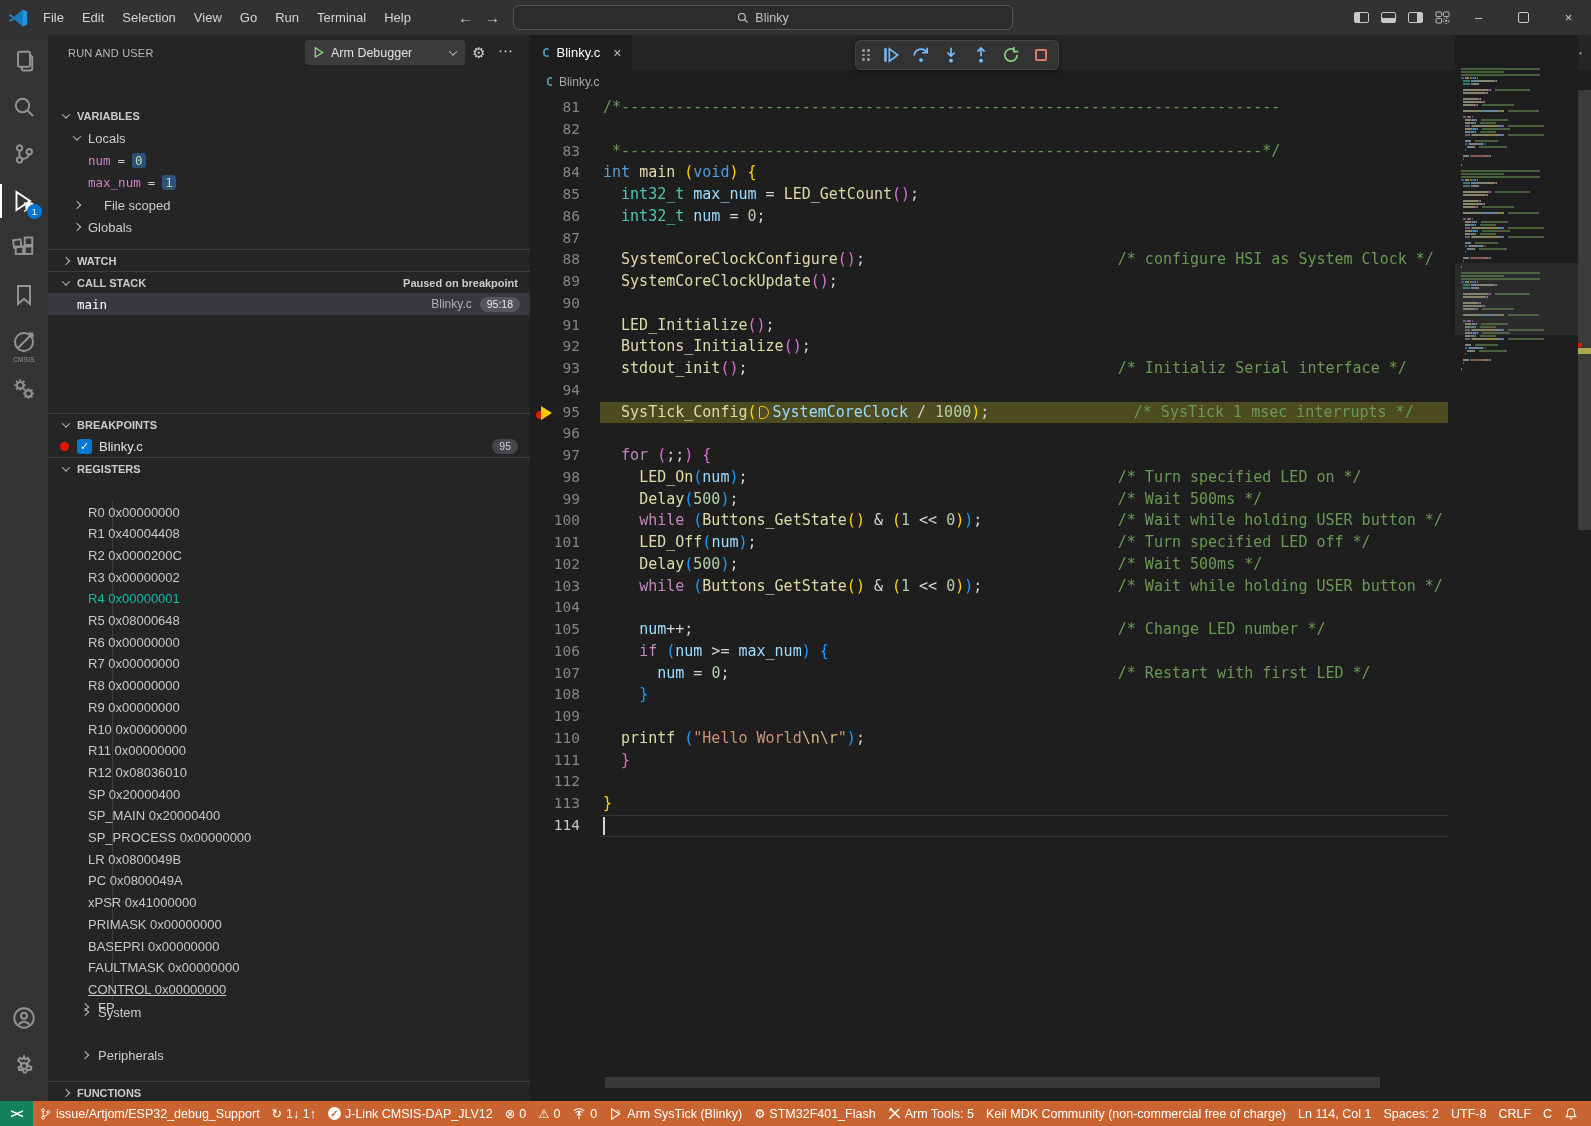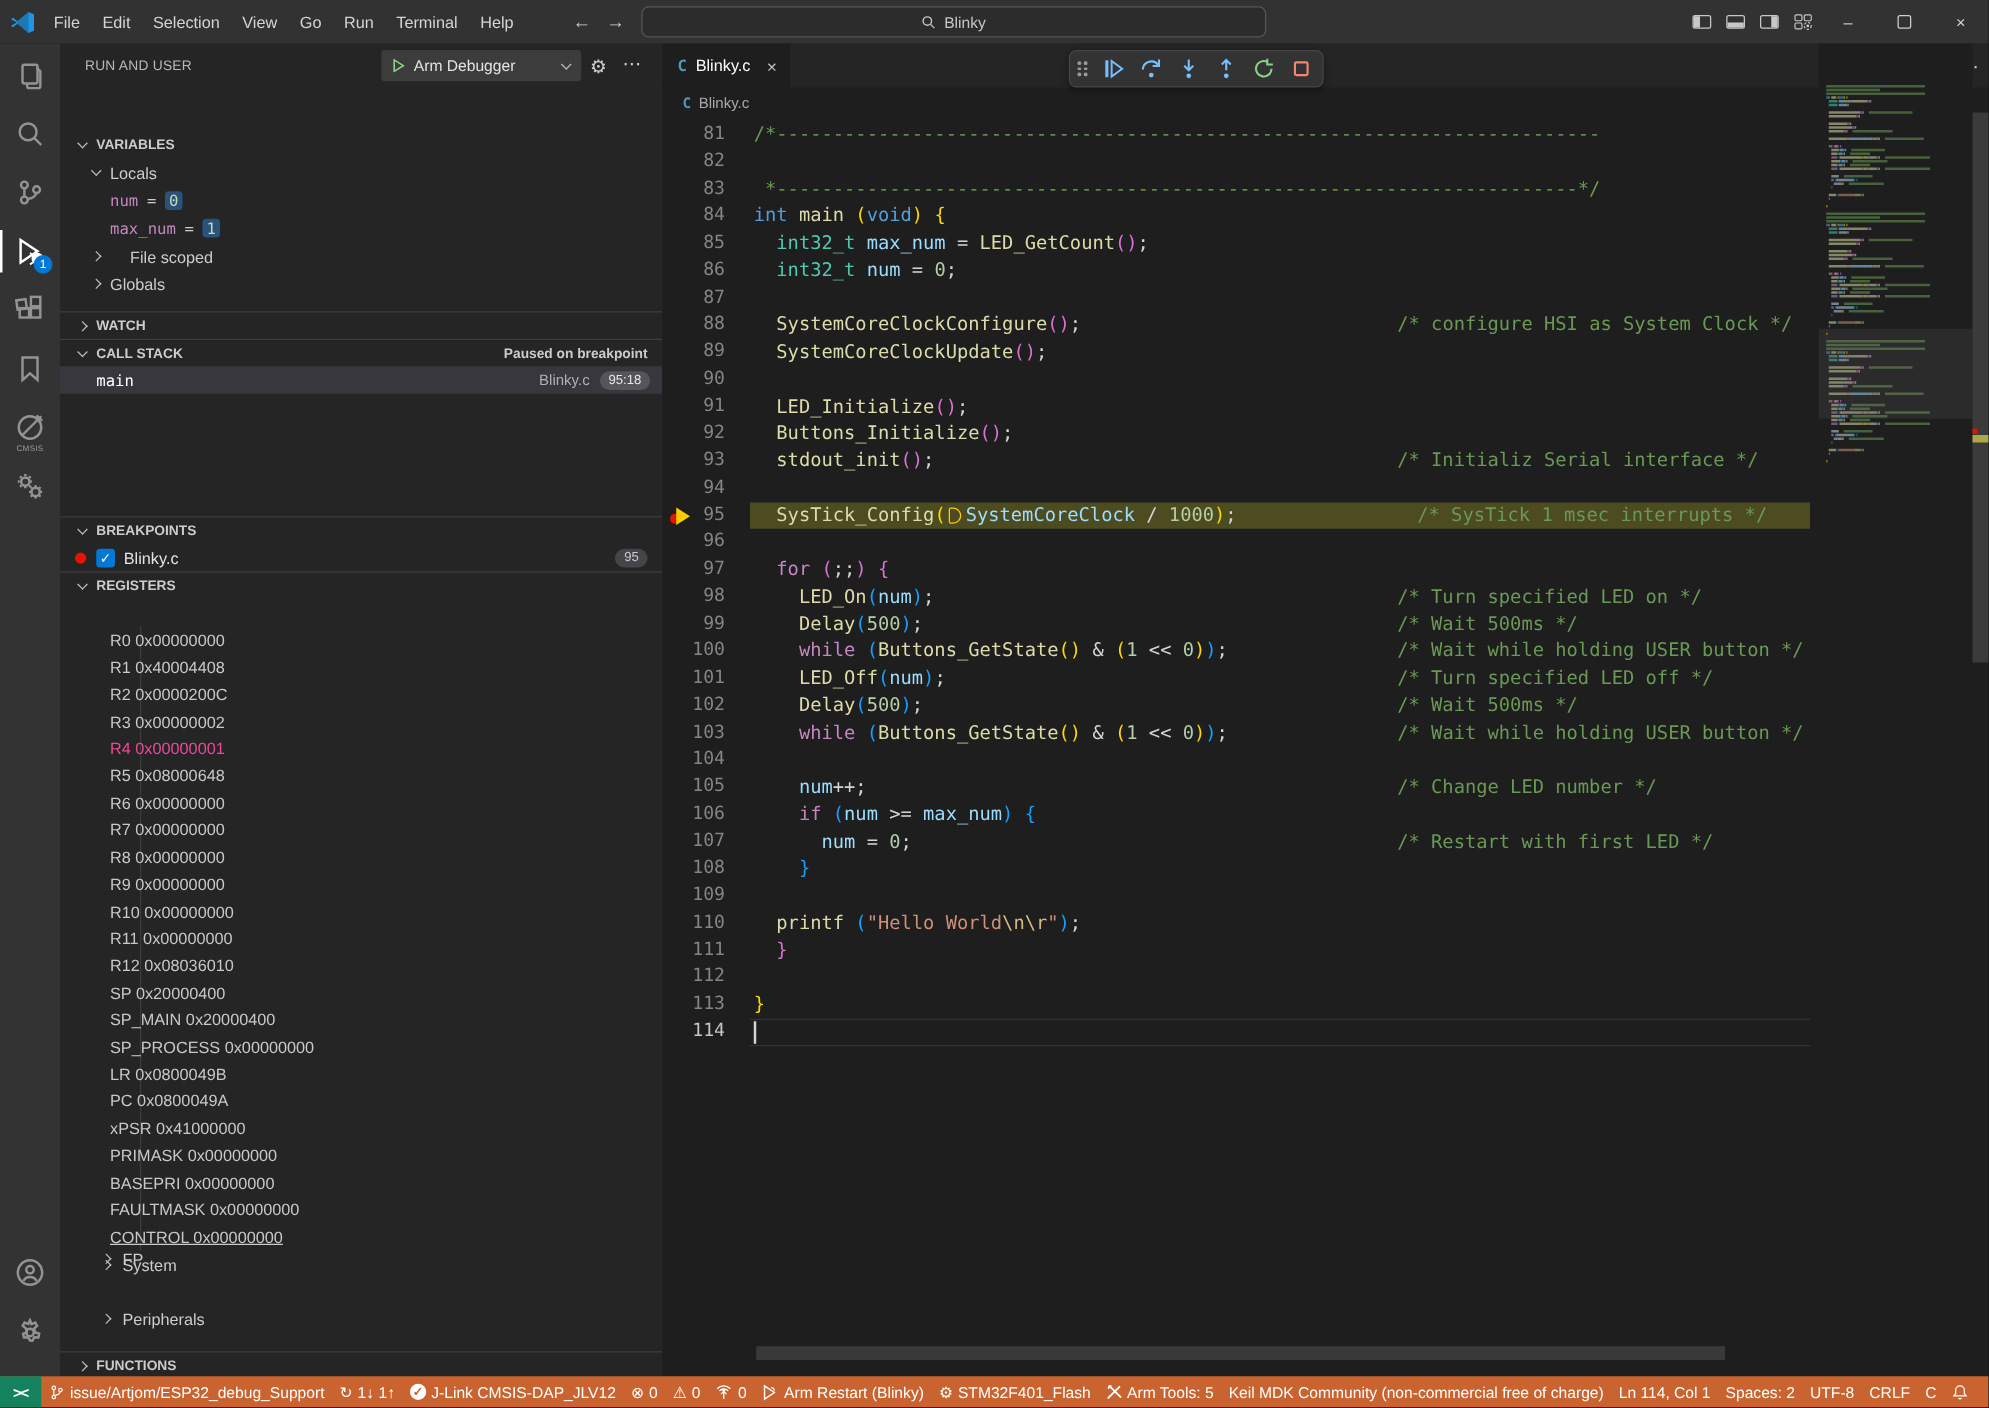--- a/index.html
+++ b/index.html
@@ -327,21 +327,21 @@
         <div class="sb-row" style="top: 452.7px;">
           <span style="margin-left: 40px; color: rgb(200, 200, 200);">R1 0x40004408</span>
         </div>
         <div class="sb-row" style="top: 474.4px;">
           <span style="margin-left: 40px; color: rgb(200, 200, 200);">R2 0x0000200C</span>
         </div>
         <div class="sb-row" style="top: 496.1px;">
           <span style="margin-left: 40px; color: rgb(200, 200, 200);">R3 0x00000002</span>
         </div>
         <div class="sb-row" style="top: 517.8px;">
-          <span style="margin-left: 40px; color: #ec4899;">R4 0x00000001</span>
+          <span style="margin-left: 40px; color: #14b8a6;">R4 0x00000001</span>
         </div>
         <div class="sb-row" style="top: 539.5px;">
           <span style="margin-left: 40px; color: rgb(200, 200, 200);">R5 0x08000648</span>
         </div>
         <div class="sb-row" style="top: 561.2px;">
           <span style="margin-left: 40px; color: rgb(200, 200, 200);">R6 0x00000000</span>
         </div>
         <div class="sb-row" style="top: 582.9px;">
           <span style="margin-left: 40px; color: rgb(200, 200, 200);">R7 0x00000000</span>
         </div>
@@ -1114,21 +1114,21 @@
             <path d="M4 6.5 a5.5 5.5 0 0 1 8 0 M2 4.5 a8.5 8.5 0 0 1 12 0" fill="none" stroke="#fff" stroke-width="1.2"></path>
             <circle cx="8" cy="6" r="1.3" fill="#fff"></circle>
           </svg>
           <span>0</span>
         </span>
         <span class="sb-item">
           <svg width="14" height="14" viewBox="0 0 16 16">
             <path d="M3 2 L12 8 L3 14 Z" fill="none" stroke="#fff" stroke-width="1.3"></path>
             <path d="M9 3.5 a3 3 0 0 1 3 3" fill="none" stroke="#fff"></path>
           </svg>
-          <span>Arm Restart (Blinky)</span>
+          <span>Arm SysTick (Blinky)</span>
         </span>
         <span class="sb-item">
           <span class="glyph">⚙</span>
           <span>STM32F401_Flash</span>
         </span>
         <span class="sb-item">
           <svg width="13" height="13" viewBox="0 0 16 16">
             <path d="M2 14 L13 3 M3 2 L14 13" stroke="#fff" stroke-width="1.8" stroke-linecap="round"></path>
             <path d="M2.2 5.2 a3 3 0 0 1 3-3" fill="none" stroke="#fff" stroke-width="1.4"></path>
           </svg>

